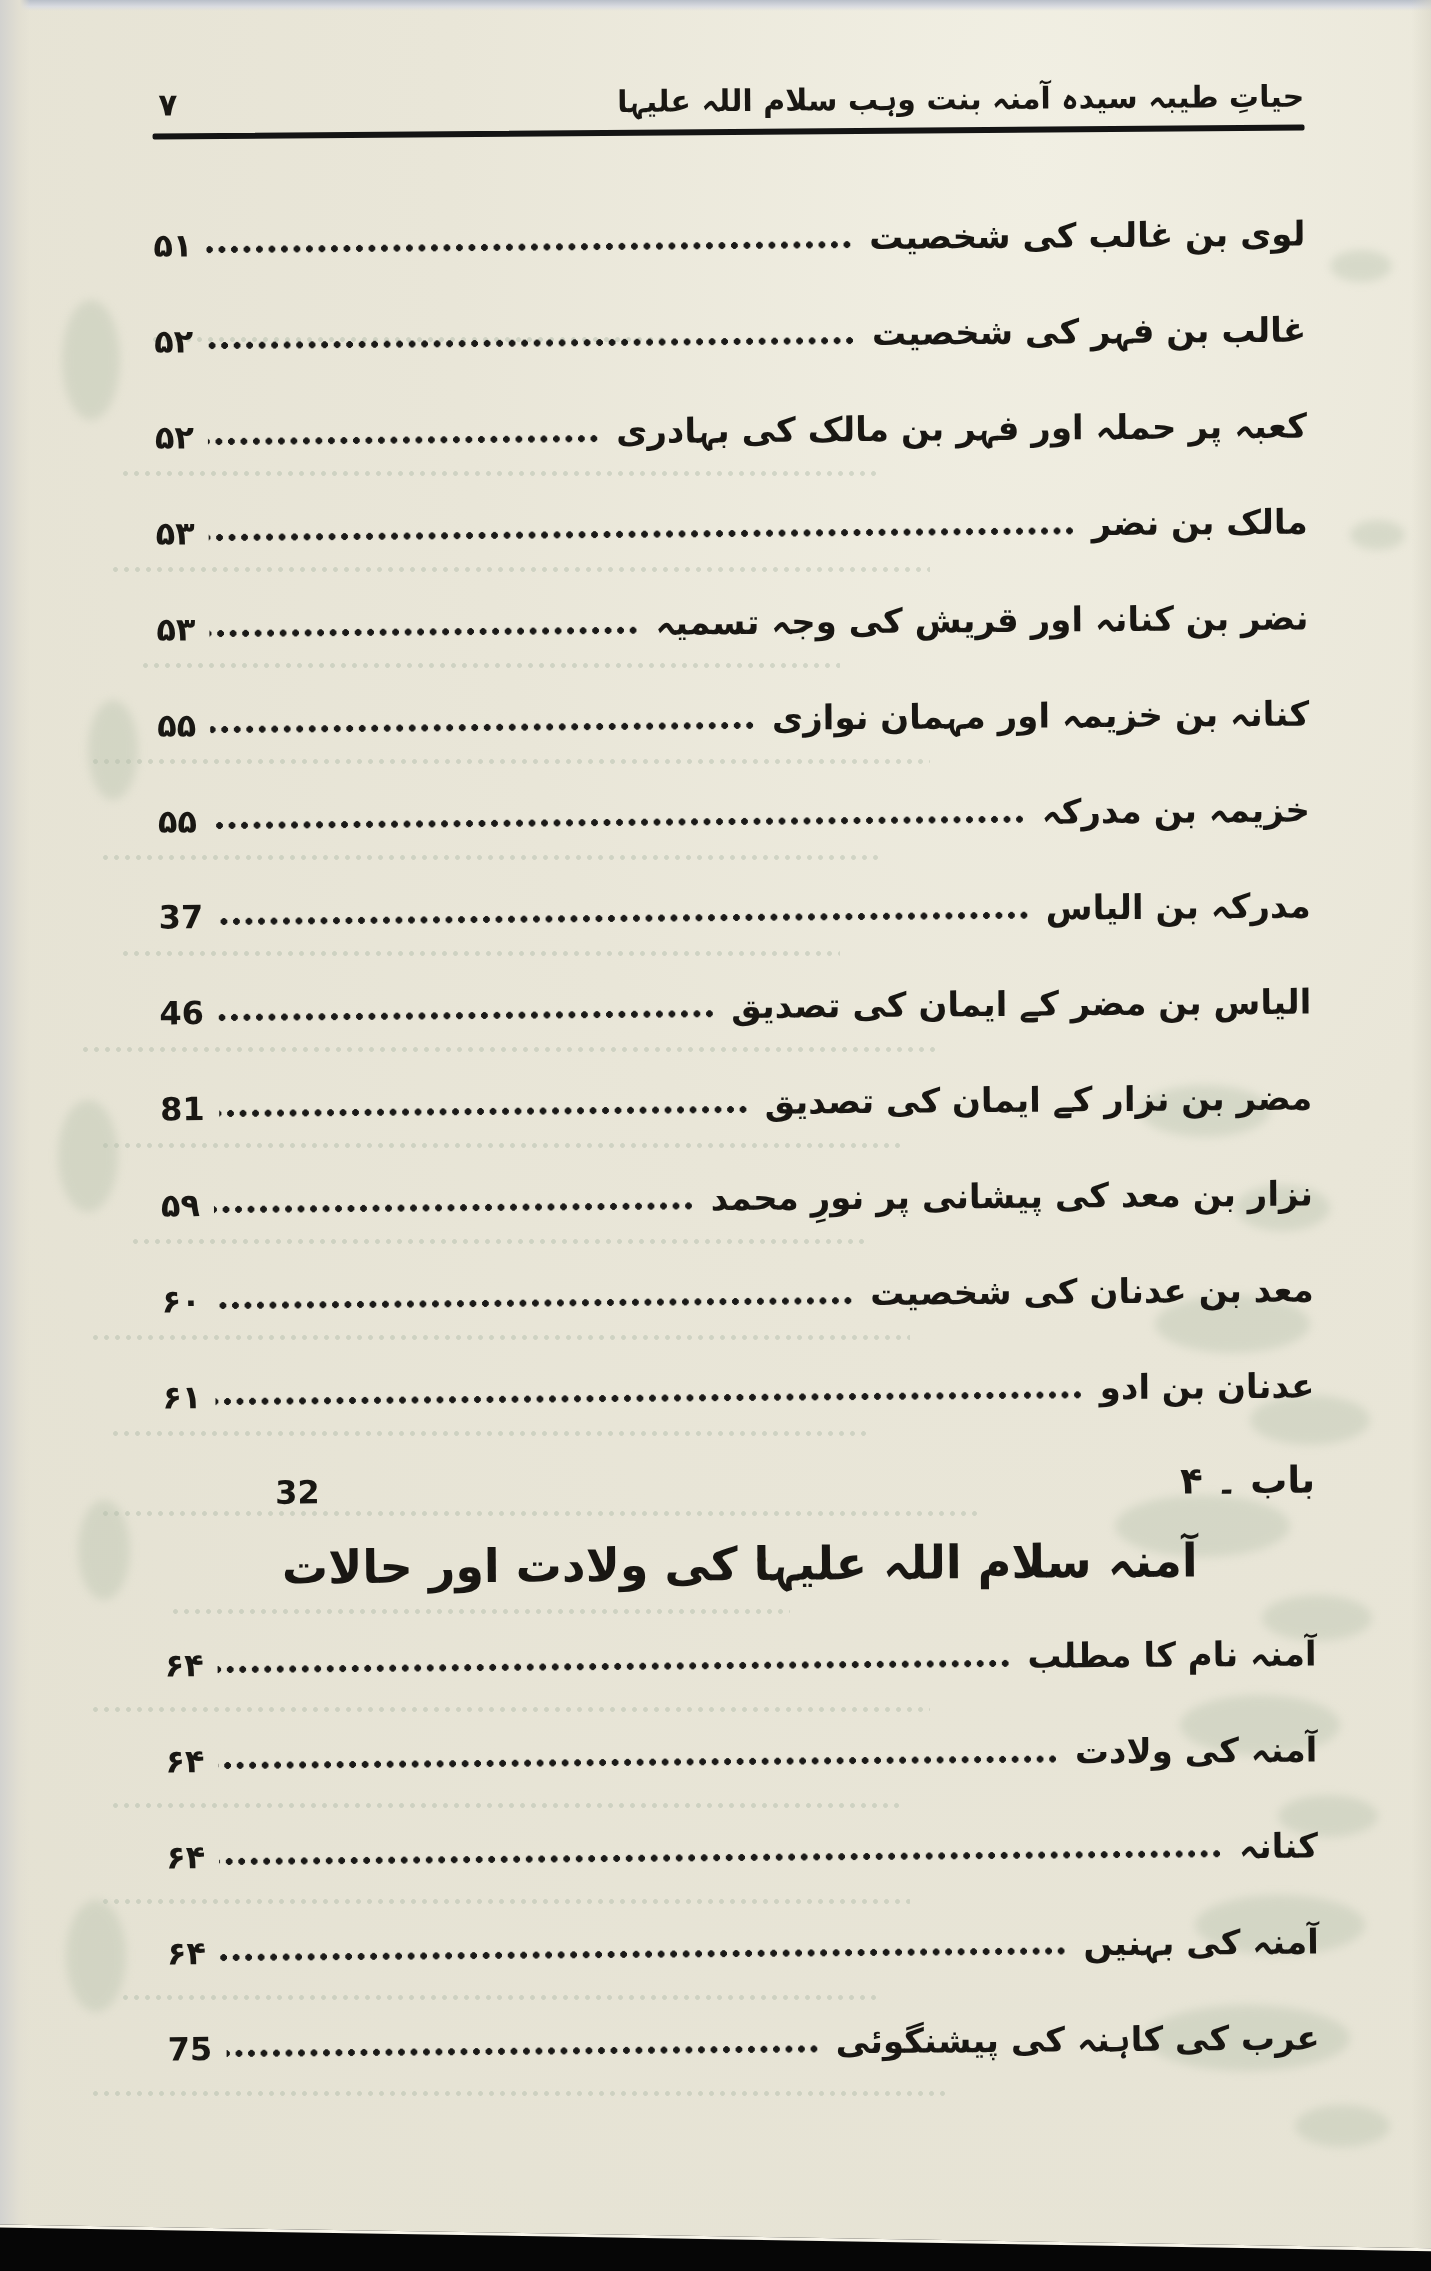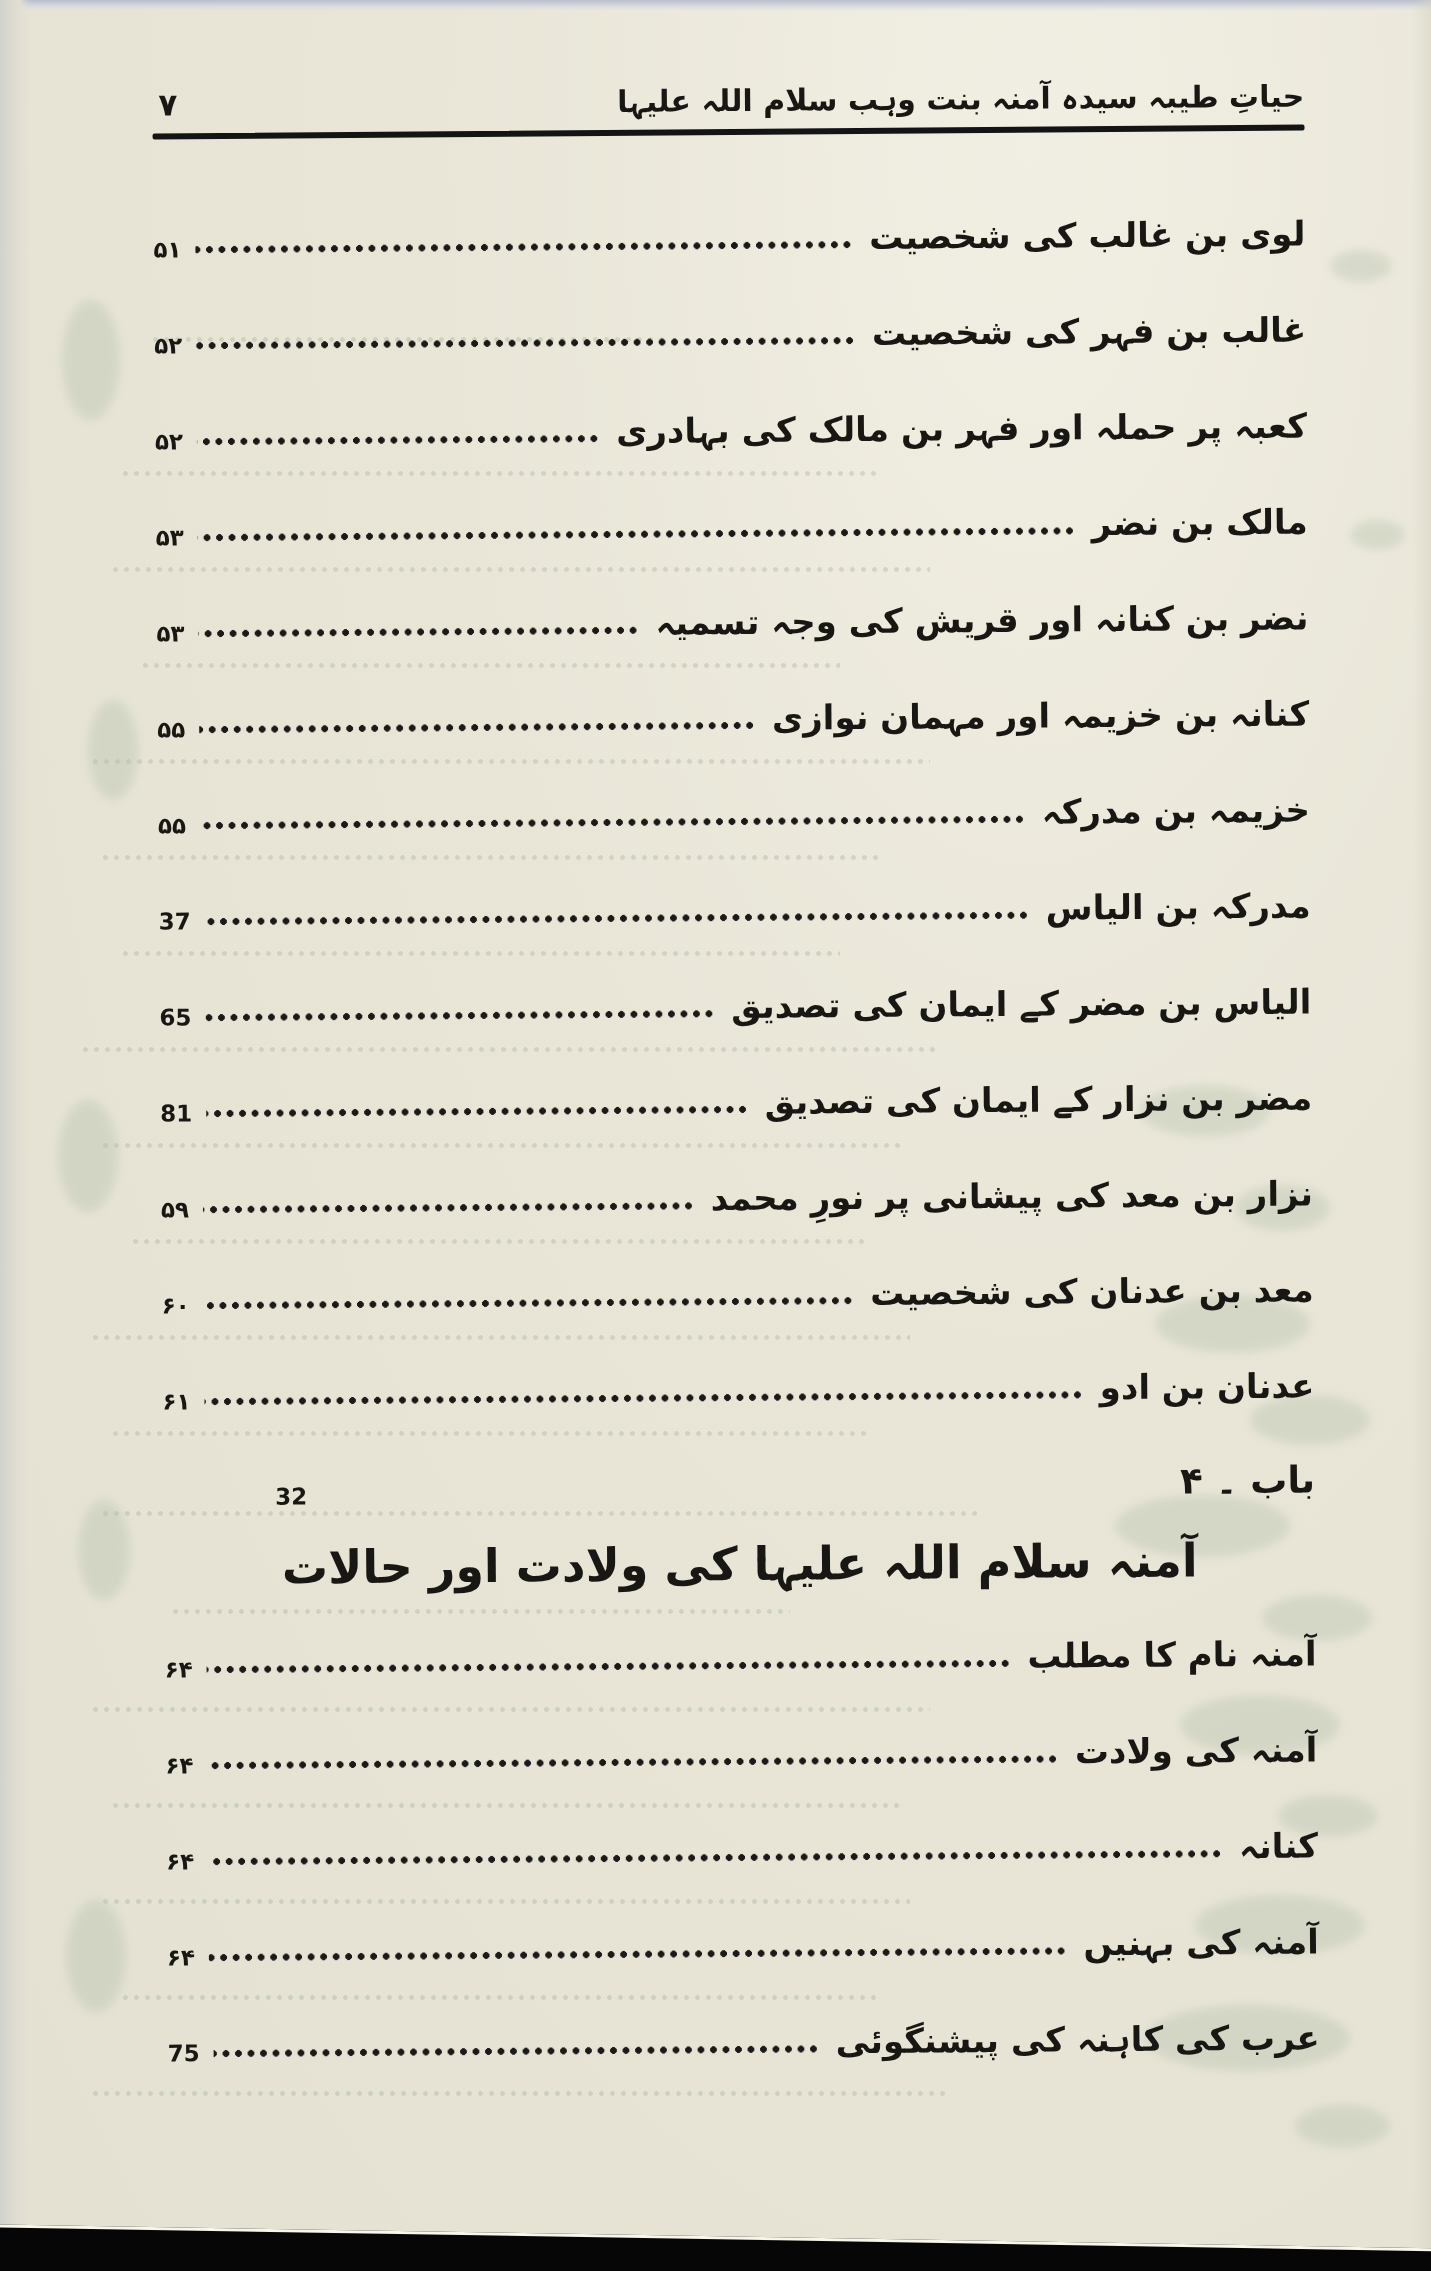--- a/index.html
+++ b/index.html
@@ -42,21 +42,21 @@
   .header-spacer{flex:1;}
   .page-num{font-size:31px;font-weight:700;padding-left:6px;}
   .rule{height:6px;background:#141414;margin-top:11px;border-radius:2px;}
 
   #toc-part1{margin-top:70px;}
   .toc-row{display:flex;align-items:flex-end;height:54px;margin-bottom:42px;}
   .toc-title{font-size:34px;font-weight:700;line-height:1.2;white-space:nowrap;}
   .toc-dots{flex:1;height:9px;margin:0 16px 9px 14px;
     background-image:radial-gradient(circle,#1b1a18 3.1px,transparent 3.6px);
     background-size:12.5px 9px;background-repeat:repeat-x;background-position:right center;}
-  .toc-page{font-size:23px;font-weight:700;line-height:1;padding-bottom:2px;white-space:nowrap;}
+  .toc-page{font-size:32px;font-weight:700;line-height:1;padding-bottom:2px;white-space:nowrap;}
 
   .chapter-row{margin-top:16px;margin-bottom:0;padding-left:112px;}
   .chapter-row .toc-dots{visibility:hidden;}
   .chapter-label{font-size:37px;font-weight:700;}
 
   .section-heading{
     margin:30px 0 0 0;text-align:center;
     font-size:46px;font-weight:700;letter-spacing:-1px;
   }
   #toc-part2{margin-top:34px;}
@@ -163,21 +163,21 @@
 
   <div class="toc-row">
     <span class="toc-title">مدرکہ بن الیاس</span>
     <span class="toc-dots"></span>
     <span class="toc-page">37</span>
   </div>
 
   <div class="toc-row">
     <span class="toc-title">الیاس بن مضر کے ایمان کی تصدیق</span>
     <span class="toc-dots"></span>
-    <span class="toc-page">65</span>
+    <span class="toc-page">46</span>
   </div>
 
   <div class="toc-row">
     <span class="toc-title">مضر بن نزار کے ایمان کی تصدیق</span>
     <span class="toc-dots"></span>
     <span class="toc-page">81</span>
   </div>
 
   <div class="toc-row">
     <span class="toc-title">نزار بن معد کی پیشانی پر نورِ محمد</span>

